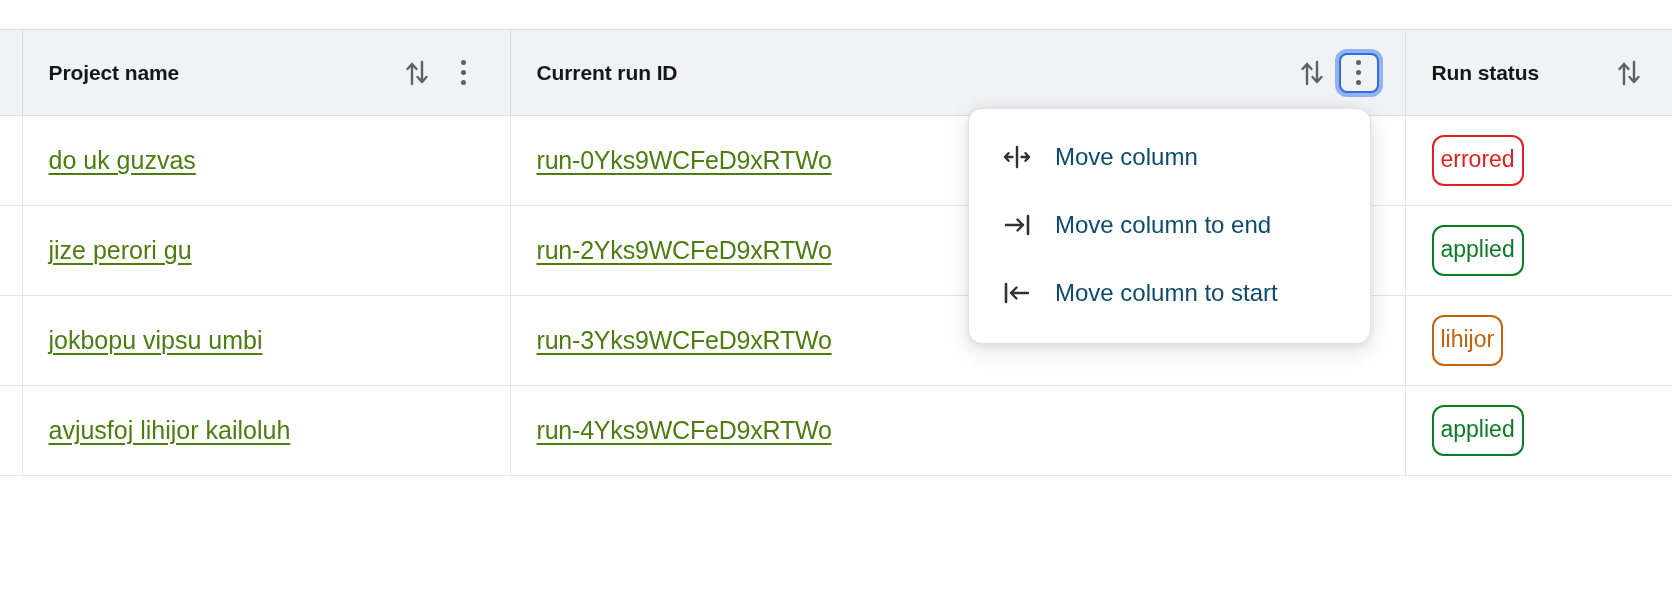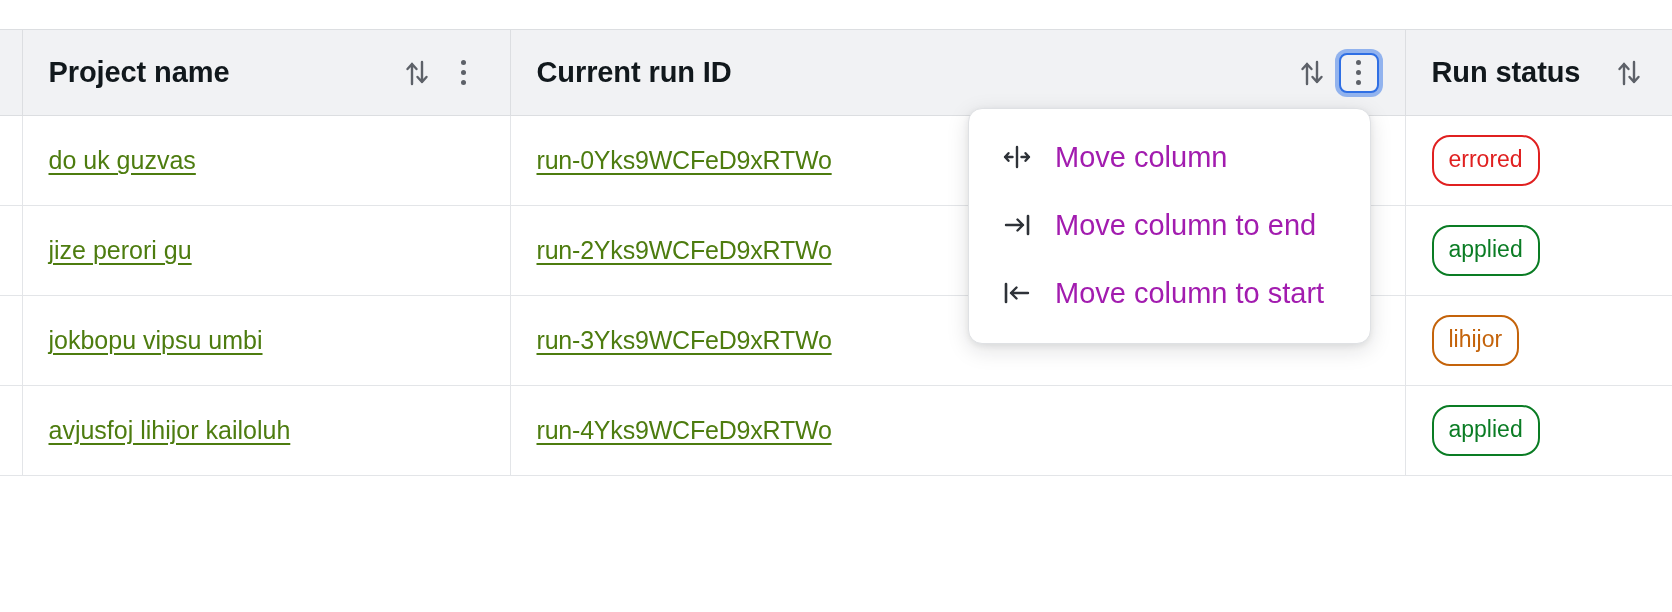--- a/index.html
+++ b/index.html
@@ -48,21 +48,21 @@
   thead th.last { border-right: none; }
 
   .th-inner {
     display: flex;
     align-items: center;
     justify-content: space-between;
     width: 100%;
     gap: 8px;
   }
   .th-label {
-    font-size: 29px;
+    font-size: 21px;
     font-weight: bold;
     color: #11181c;
     letter-spacing: -0.1px;
     white-space: nowrap;
   }
   .th-tools {
     display: flex;
     align-items: center;
     gap: 10px;
     flex: 0 0 auto;
@@ -111,22 +111,22 @@
     text-decoration-thickness: 2px;
     cursor: pointer;
     white-space: nowrap;
   }
   .cell-link.mono { letter-spacing: -0.2px; }
 
   .badge {
     display: inline-block;
     font-size: 23px;
     line-height: 1;
-    padding: 11px 15px 13px;
-    border-radius: 18px;
+    padding: 11px 7px 13px;
+    border-radius: 12px;
     border: 2px solid currentColor;
     white-space: nowrap;
   }
   .badge.errored { color: #e02020; }
   .badge.applied { color: #0a7c24; }
   .badge.planned { color: #c4630a; }
 
   
   .menu {
     position: absolute;
@@ -147,22 +147,22 @@
     padding: 9px 30px 9px 32px;
     height: 68px;
     cursor: pointer;
   }
   .menu-icon {
     width: 32px; height: 32px;
     display: flex; align-items: center; justify-content: center;
     flex: 0 0 32px;
   }
   .menu-label {
-    font-size: 29px;
-    color: #a21caf;
+    font-size: 24px;
+    color: #0c4a6e;
     white-space: nowrap;
   }
 </style>
 </head>
 <body>
 
 <div id="root">
 
   <table class="tbl">
     <colgroup>

